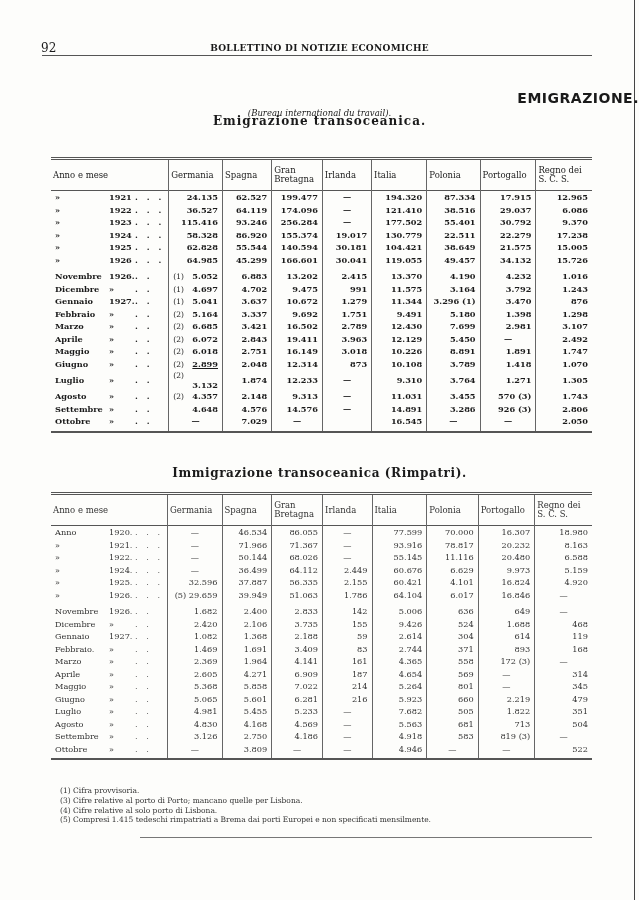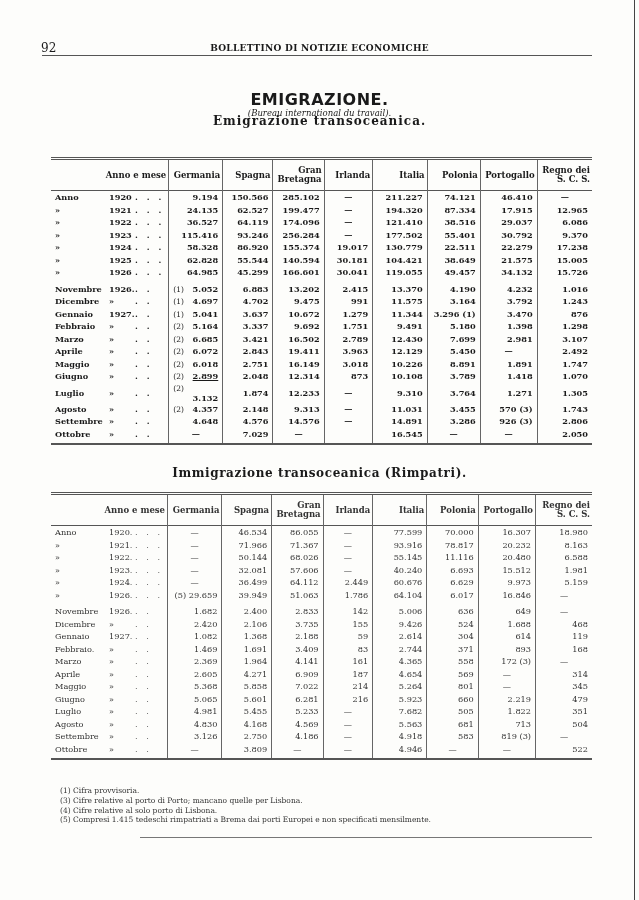--- a/index.html
+++ b/index.html
@@ -4,31 +4,31 @@
 <style>
   html, body { margin: 0; padding: 0; }
   body {
     width: 639px; height: 900px; background: #fdfdfb; position: relative; overflow: hidden;
     font-family: "DejaVu Serif", "Liberation Serif", serif; color: #1a1a1a;
   }
   .page-edge { position: absolute; right: 4px; top: 0; width: 1px; height: 900px; background: #444; }
   .page-number { position: absolute; left: 41px; top: 41px; font-size: 12px; }
   .running-head { position: absolute; left: 0; width: 639px; top: 43px; text-align: center; font-size: 9px; font-weight: bold; letter-spacing: 0.3px; }
   .head-rule { position: absolute; left: 42px; width: 550px; top: 55px; height: 1px; background: #555; }
-  .main-title { position: absolute; left: 0; width: 639px; top: 90px; text-align: center; font-family: "DejaVu Sans", "Liberation Sans", sans-serif; font-weight: bold; font-size: 16px; letter-spacing: 0.5px; }
+  .main-title { position: absolute; left: 0; width: 639px; top: 90px; text-align: right; font-family: "DejaVu Sans", "Liberation Sans", sans-serif; font-weight: bold; font-size: 14px; letter-spacing: 0.5px; }
   .subtitle { position: absolute; left: 0; width: 639px; top: 108px; text-align: center; font-style: italic; font-size: 8.5px; }
   .section-title { position: absolute; left: 0; width: 639px; text-align: center; font-weight: bold; font-size: 12px; letter-spacing: 1px; }
   .st1 { top: 114px; }
   .st2 { top: 466px; letter-spacing: 0.6px; }
 
   table.data { position: absolute; left: 51px; width: 541px; border-collapse: collapse; font-size: 8.2px; }
   table.data.t1 { top: 157px; font-weight: bold; }
   table.data.t2 { top: 492px; color: #333; }
   table.data thead tr { border-top: 3px double #555; border-bottom: 1px solid #555; }
-  table.data th { font-weight: bold; font-size: 8.5px; height: 30px; padding: 0 2px; border-left: 1px solid #666; text-align: right; line-height: 1.05; }
+  table.data th { font-weight: normal; font-size: 8.5px; height: 30px; padding: 0 2px; border-left: 1px solid #666; text-align: left; line-height: 1.05; }
   table.data th:first-child { border-left: none; }
   table.data td { padding: 0 4px; height: 12.5px; text-align: right; border-left: 1px solid #666; white-space: nowrap; }
   table.data td:first-child { border-left: none; text-align: left; }
   table.data tbody tr.sep td { padding-top: 4px; }
   table.data tbody tr:last-child td { padding-bottom: 3px; }
   table.data tfoot tr { border-top: 2px solid #555; }
   table.data tfoot td { height: 0; padding: 0; }
   .label-main { display: inline-block; width: 54px; }
   .label-year { display: inline-block; width: 26px; }
   .dots { letter-spacing: 3px; }
@@ -71,31 +71,20 @@
         <th>Gran Bretagna</th>
         <th>Irlanda</th>
         <th>Italia</th>
         <th>Polonia</th>
         <th>Portogallo</th>
         <th>Regno dei S. C. S.</th>
       </tr>
     </thead>
   <tbody id="t1-body">
       <tr>
-        <td><span class="label-main">Anno</span><span class="label-year">1920</span><span class="dots">. . .</span></td>
-        <td>9.194</td>
-        <td>150.566</td>
-        <td>285.102</td>
-        <td class="dash">—</td>
-        <td>211.227</td>
-        <td>74.121</td>
-        <td>46.410</td>
-        <td class="dash">—</td>
-      </tr>
-      <tr>
         <td><span class="label-main">»</span><span class="label-year">1921</span><span class="dots">. . .</span></td>
         <td>24.135</td>
         <td>62.527</td>
         <td>199.477</td>
         <td class="dash">—</td>
         <td>194.320</td>
         <td>87.334</td>
         <td>17.915</td>
         <td>12.965</td>
       </tr>
@@ -348,40 +337,40 @@
         <td class="dash">—</td>
         <td>50.144</td>
         <td>68.026</td>
         <td class="dash">—</td>
         <td>55.145</td>
         <td>11.116</td>
         <td>20.480</td>
         <td>6.588</td>
       </tr>
       <tr>
-        <td><span class="label-main">»</span><span class="label-year">1923.</span><span class="dots">. . .</span></td>
-        <td class="dash">—</td>
-        <td>32.081</td>
-        <td>57.606</td>
-        <td class="dash">—</td>
-        <td>40.240</td>
-        <td>6.693</td>
-        <td>15.512</td>
-        <td>1.981</td>
-      </tr>
-      <tr>
         <td><span class="label-main">»</span><span class="label-year">1924.</span><span class="dots">. . .</span></td>
         <td class="dash">—</td>
         <td>36.499</td>
         <td>64.112</td>
         <td>2.449</td>
         <td>60.676</td>
         <td>6.629</td>
         <td>9.973</td>
         <td>5.159</td>
+      </tr>
+      <tr>
+        <td><span class="label-main">»</span><span class="label-year">1925.</span><span class="dots">. . .</span></td>
+        <td>32.596</td>
+        <td>37.887</td>
+        <td>56.335</td>
+        <td>2.155</td>
+        <td>60.421</td>
+        <td>4.101</td>
+        <td>16.824</td>
+        <td>4.920</td>
       </tr>
       <tr>
         <td><span class="label-main">»</span><span class="label-year">1926.</span><span class="dots">. . .</span></td>
         <td>(5) 29.659</td>
         <td>39.949</td>
         <td>51.063</td>
         <td>1.786</td>
         <td>64.104</td>
         <td>6.017</td>
         <td>16.846</td>

